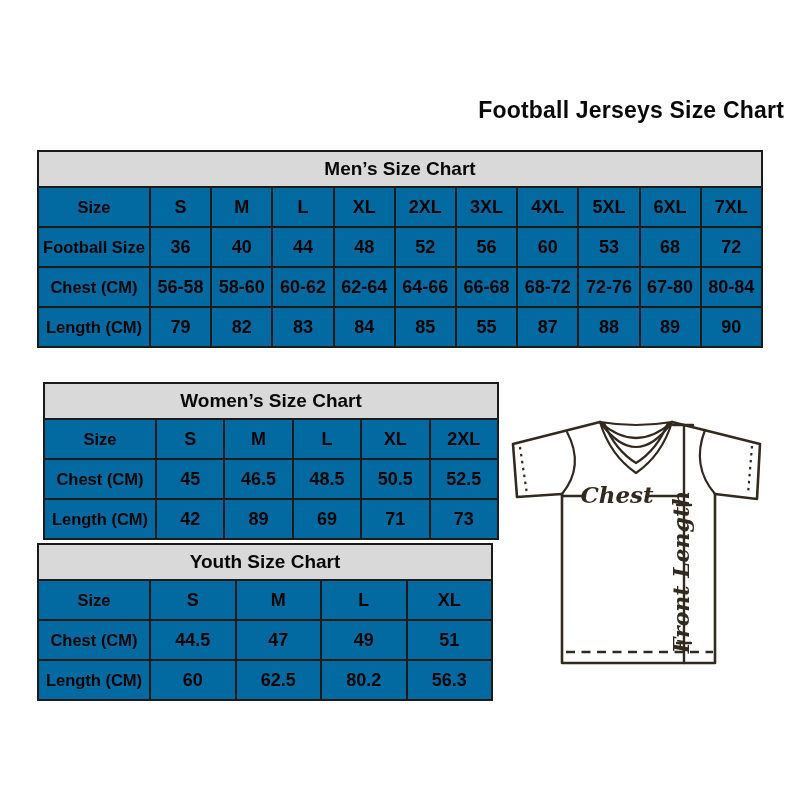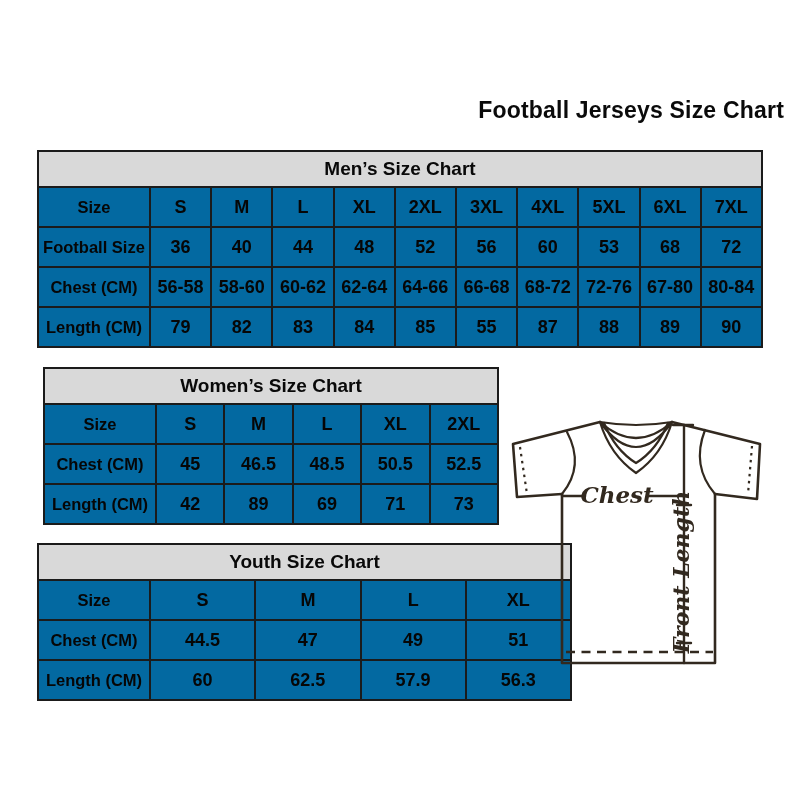--- a/index.html
+++ b/index.html
@@ -6,22 +6,22 @@
   #canvas{
     position:relative;width:800px;height:800px;background:#ffffff;overflow:hidden;
     font-family:"Liberation Sans", sans-serif;color:#040404;
   }
   .page-title{
     position:absolute;top:97px;left:0;width:784px;text-align:right;
     font-size:23px;font-weight:bold;color:#0a0a0a;letter-spacing:0.2px;
   }
   .size-table{position:absolute;}
   #tbl-men{left:37px;top:150px;width:726px;}
-  #tbl-women{left:37px;top:367px;width:456px;padding-left:6px;}
-  #tbl-youth{left:37px;top:543px;width:535px;}
+  #tbl-women{left:37px;top:382px;width:456px;padding-left:6px;}
+  #tbl-youth{left:37px;top:543px;width:456px;}
   .tbl-header{
     box-sizing:border-box;border:2px solid #1b1b1b;background:#d9d9d9;
     height:38px;line-height:34px;text-align:center;
     font-size:19px;font-weight:bold;color:#090909;
   }
   .size-table table{
     border-collapse:collapse;table-layout:fixed;width:100%;
     margin-top:-2px;background:#0369a1;
   }
   .size-table td{
@@ -156,21 +156,21 @@
             <td class="label-cell">Chest (CM)</td>
             <td>44.5</td>
             <td>47</td>
             <td>49</td>
             <td>51</td>
           </tr>
           <tr>
             <td class="label-cell">Length (CM)</td>
             <td>60</td>
             <td>62.5</td>
-            <td>57.9</td>
+            <td>80.2</td>
             <td>56.3</td>
           </tr>
         </tbody>
     </table>
   </section>
 
   <svg id="jersey-diagram" width="262" height="262" viewBox="0 0 262 262" xmlns="http://www.w3.org/2000/svg">
 
     <g fill="none" stroke="#32291f" stroke-width="2.6" stroke-linejoin="round" stroke-linecap="round">
       <path d="M95,14 L8,36 L12,89 L57,86"></path>

